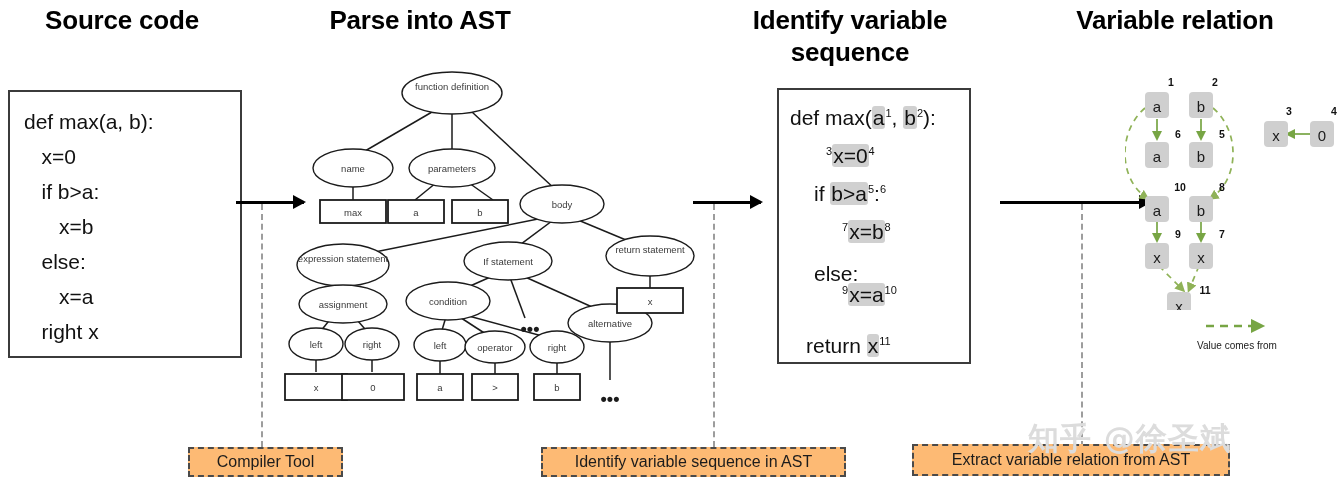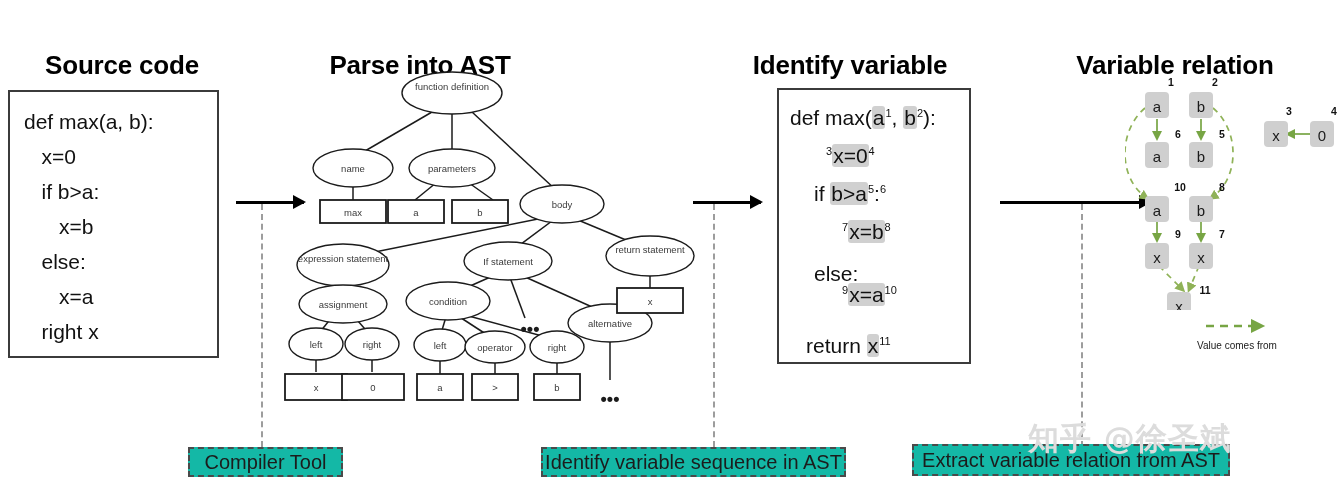--- a/index.html
+++ b/index.html
@@ -8,33 +8,32 @@
     font-family:"Liberation Sans","DejaVu Sans",sans-serif;
     color:#111;
   }
   .stage{position:absolute;left:0;top:0;width:1340px;height:487px;}
 
   
   .col-title{
     position:absolute;text-align:center;font-weight:bold;
     font-size:26px;line-height:32px;color:#000;
     letter-spacing:-0.2px;
-    margin-top:45px;
   }
   #title-source{left:2px;  top:4px; width:240px;}
   #title-ast{   left:250px;top:4px; width:340px;}
   #title-seq{   left:700px;top:4px; width:300px;}
   #title-rel{   left:1010px;top:4px;width:330px;}
 
   
   .code-box{
     position:absolute;border:2px solid #3b3b3b;background:#fff;
     box-sizing:border-box;
   }
-  #source-box{left:8px;top:90px;width:211px;height:268px;}
+  #source-box{left:8px;top:90px;width:234px;height:268px;}
   .code-line{
     font-size:21px;line-height:35px;white-space:pre;
     font-family:"Liberation Sans","DejaVu Sans",sans-serif;
     color:#111;
   }
   #source-code-text{position:absolute;left:14px;top:12px;}
 
   
   .flow-arrow{position:absolute;height:3px;background:#000;}
   .flow-arrow::after{
@@ -49,23 +48,23 @@
   
   .dash-conn{
     position:absolute;width:0;border-left:2px dashed #9d9d9d;
   }
   #conn-1{left:261px;top:204px;height:243px;}
   #conn-2{left:713px;top:204px;height:243px;}
   #conn-3{left:1081px;top:204px;height:243px;}
 
   
   .caption-box{
-    position:absolute;border:2px dashed #4a4a4a;background:#14b8a6;
+    position:absolute;border:2px dashed #4a4a4a;background:#fdba74;
     box-sizing:border-box;display:flex;align-items:center;
-    justify-content:center;font-size:20px;color:#1c1c1c;
+    justify-content:center;font-size:16px;color:#1c1c1c;
     padding:0 10px;white-space:nowrap;
   }
   #caption-compiler{left:188px;top:447px;width:155px;height:30px;}
   #caption-identify{left:541px;top:447px;width:305px;height:30px;}
   #caption-extract{left:912px;top:444px;width:318px;height:32px;}
 
   
   #ast-svg{position:absolute;left:280px;top:60px;}
   .ast-ellipse{fill:#fff;stroke:#1b1b1b;stroke-width:1.4;}
   .ast-rect{fill:#fff;stroke:#1b1b1b;stroke-width:1.8;}

